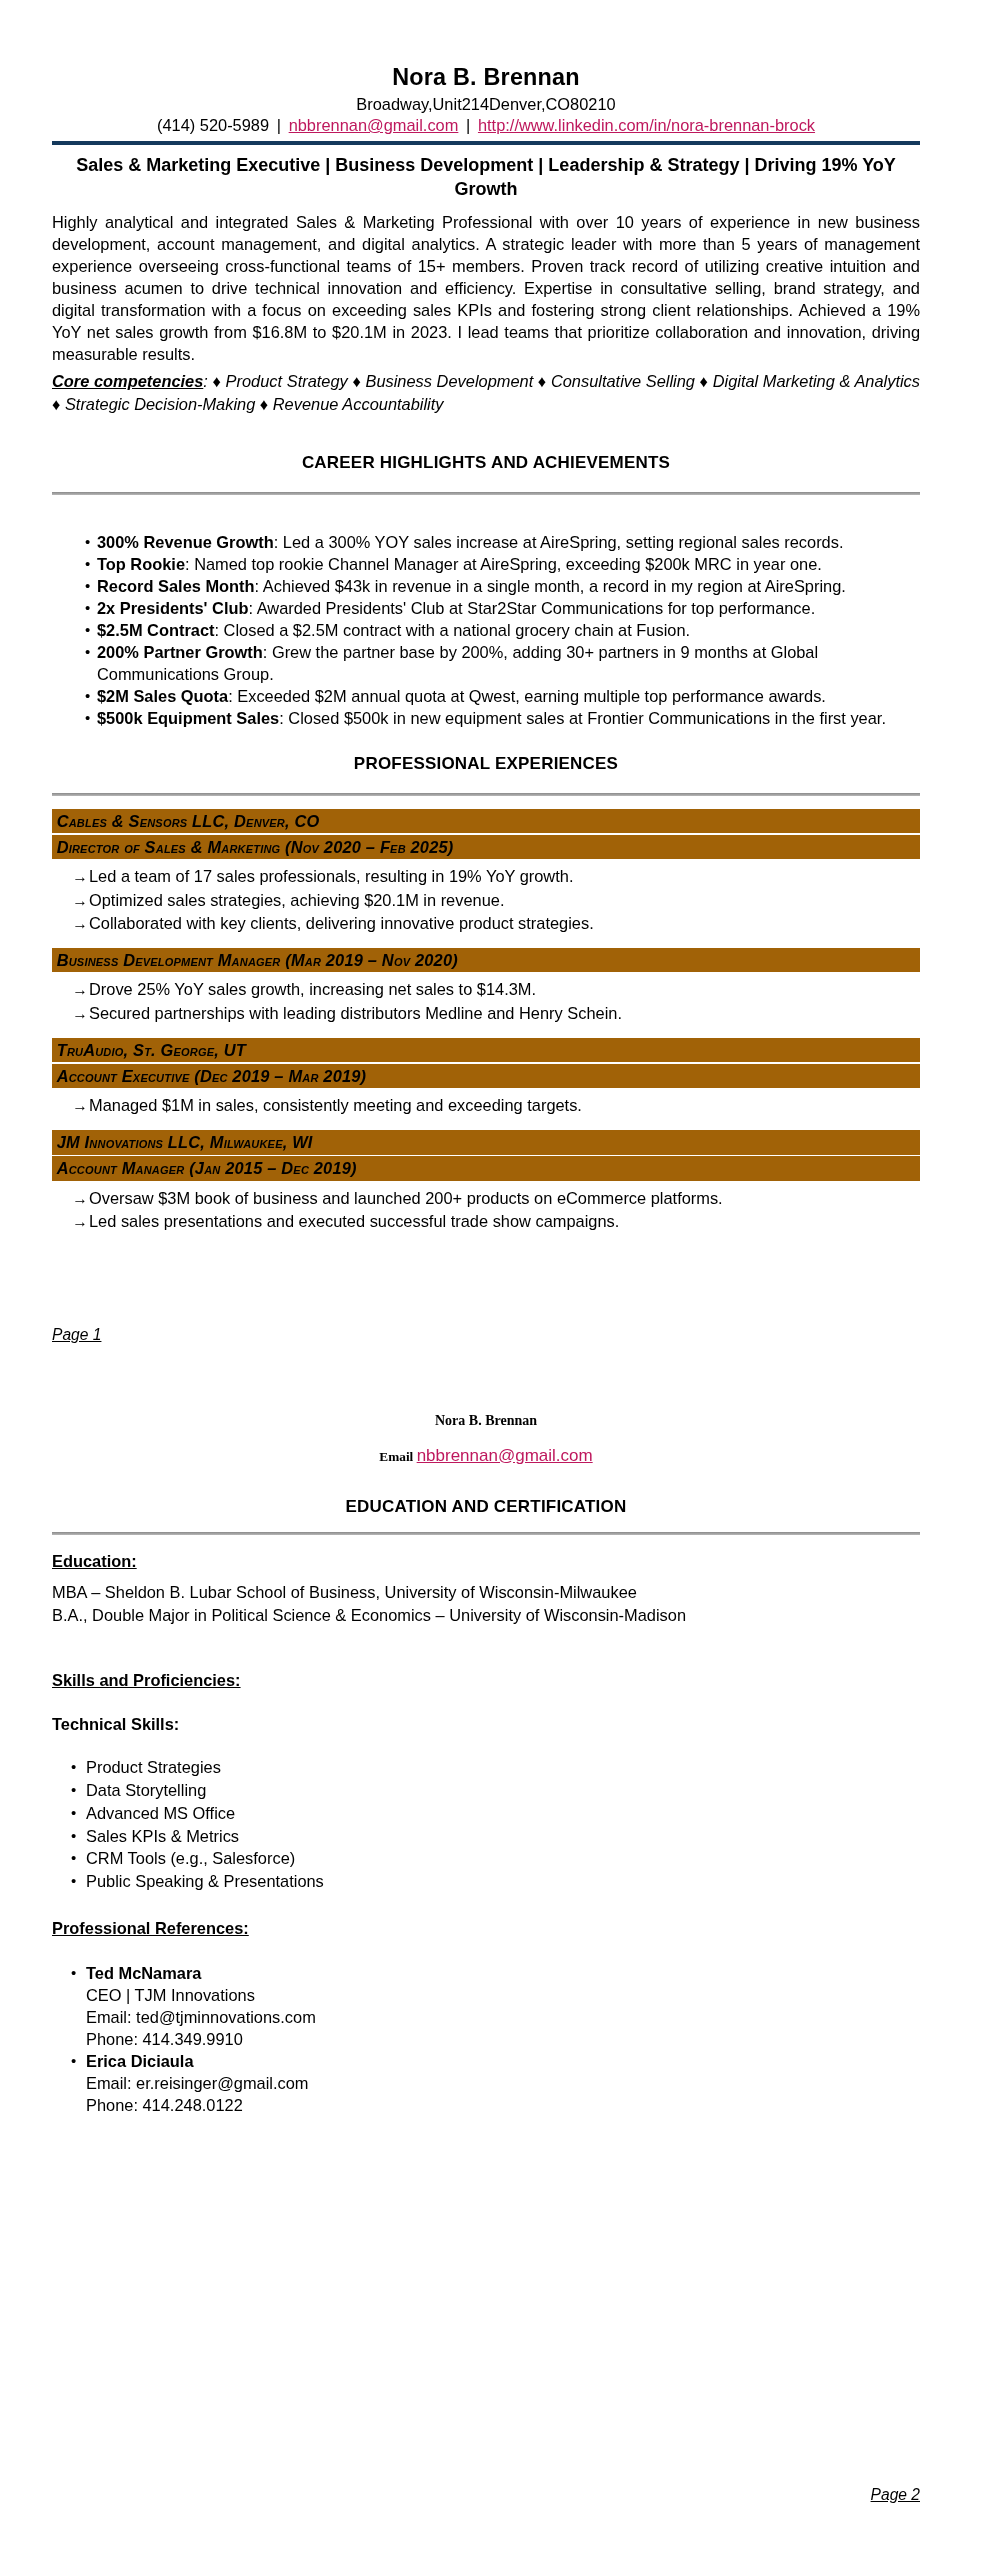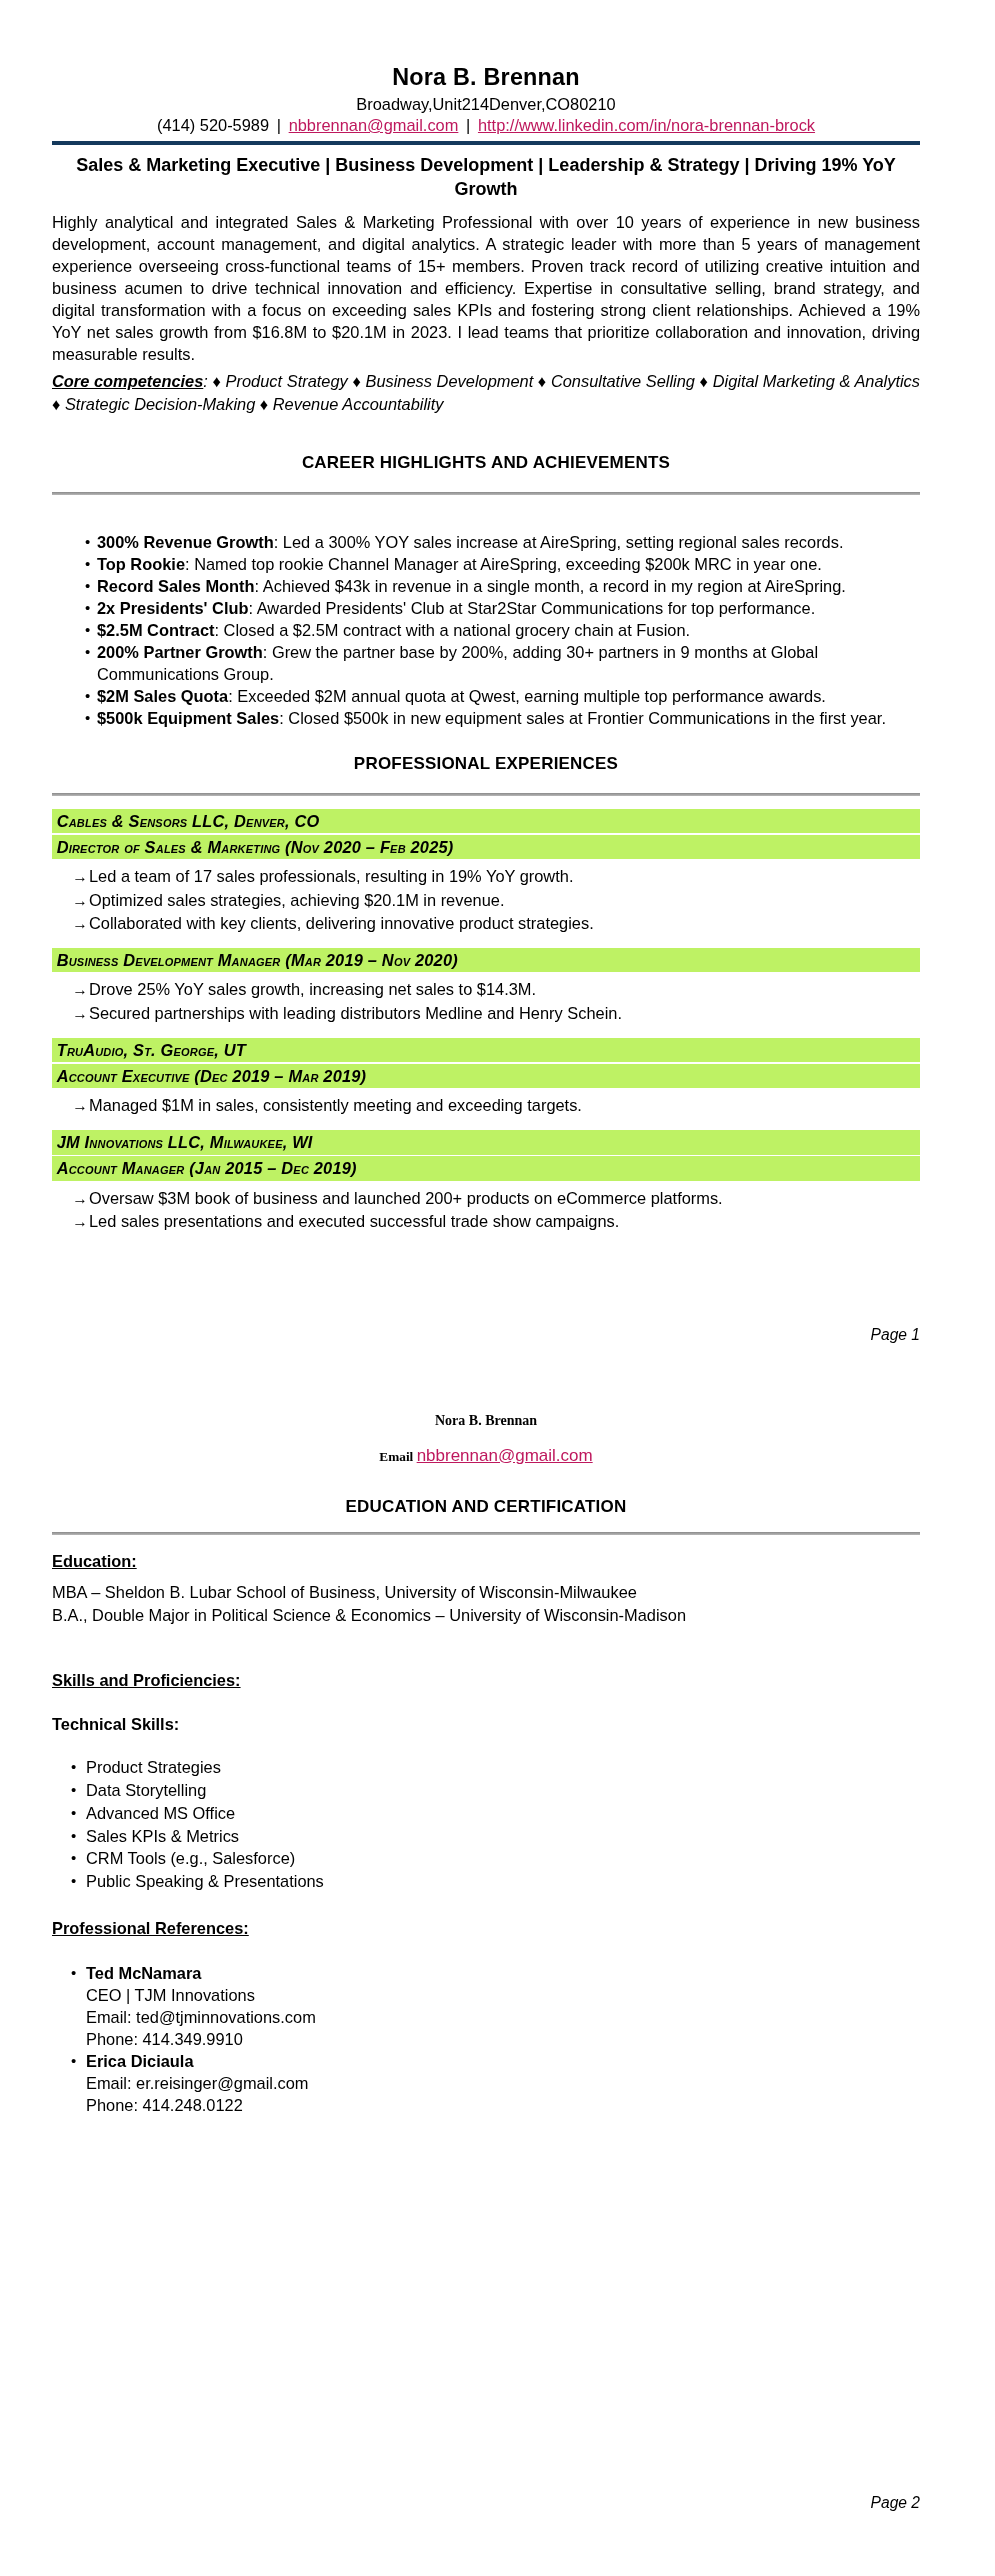--- a/index.html
+++ b/index.html
@@ -65,37 +65,37 @@
   .blist .marker { position: absolute; font-size: 15px; }
   .ach-list { margin-top: 36px; }
   .ach-list li { padding-left: 45px; }
   .ach-list .marker { left: 33px; }
   .b { font-weight: bold; }
 
   
   .h-exp { margin-top: 25px; }
   .job { margin-top: 12.5px; }
   .job-line {
-    background: #bef264;
+    background: #a16207;
     font-size: 16.4px;
     font-weight: bold;
     font-style: italic;
     font-variant: small-caps;
     letter-spacing: 0.2px;
     padding: 3.1px 6.2px 2.3px 4.7px;
     margin-bottom: 1.6px;
   }
   .arrow-list { margin: 6.2px 0 7.8px 0; }
   .arrow-list li { padding-left: 37px; line-height: 23.4px; }
   .arrow-list .marker { left: 20.3px; font-size: 15.6px; }
 
   
-  .page-footer { text-align: right; font-style: italic; font-size: 15.6px; }
+  .page-footer { font-style: italic; font-size: 15.6px; text-decoration: underline; }
   .footer-1 { margin-top: 92px; }
-  .footer-2 { position: absolute; right: 52px; bottom: 64px; }
+  .footer-2 { position: absolute; right: 52px; bottom: 72px; }
 
   
   .p2-header { margin-top: 69px; text-align: center; }
   .p2-name { font-family: "Liberation Serif", serif; font-weight: bold; font-size: 14px; }
   .p2-email-line { margin-top: 17px; font-family: "Liberation Serif", serif; font-weight: bold; font-size: 13.3px; }
   .p2-email-line a { font-family: "Liberation Sans", sans-serif; font-size: 17px; font-weight: normal; }
   .h-edu { margin-top: 31px; }
   .rule-edu { margin-top: 15.6px; }
   .sub-label {
     font-size: 16.4px;

